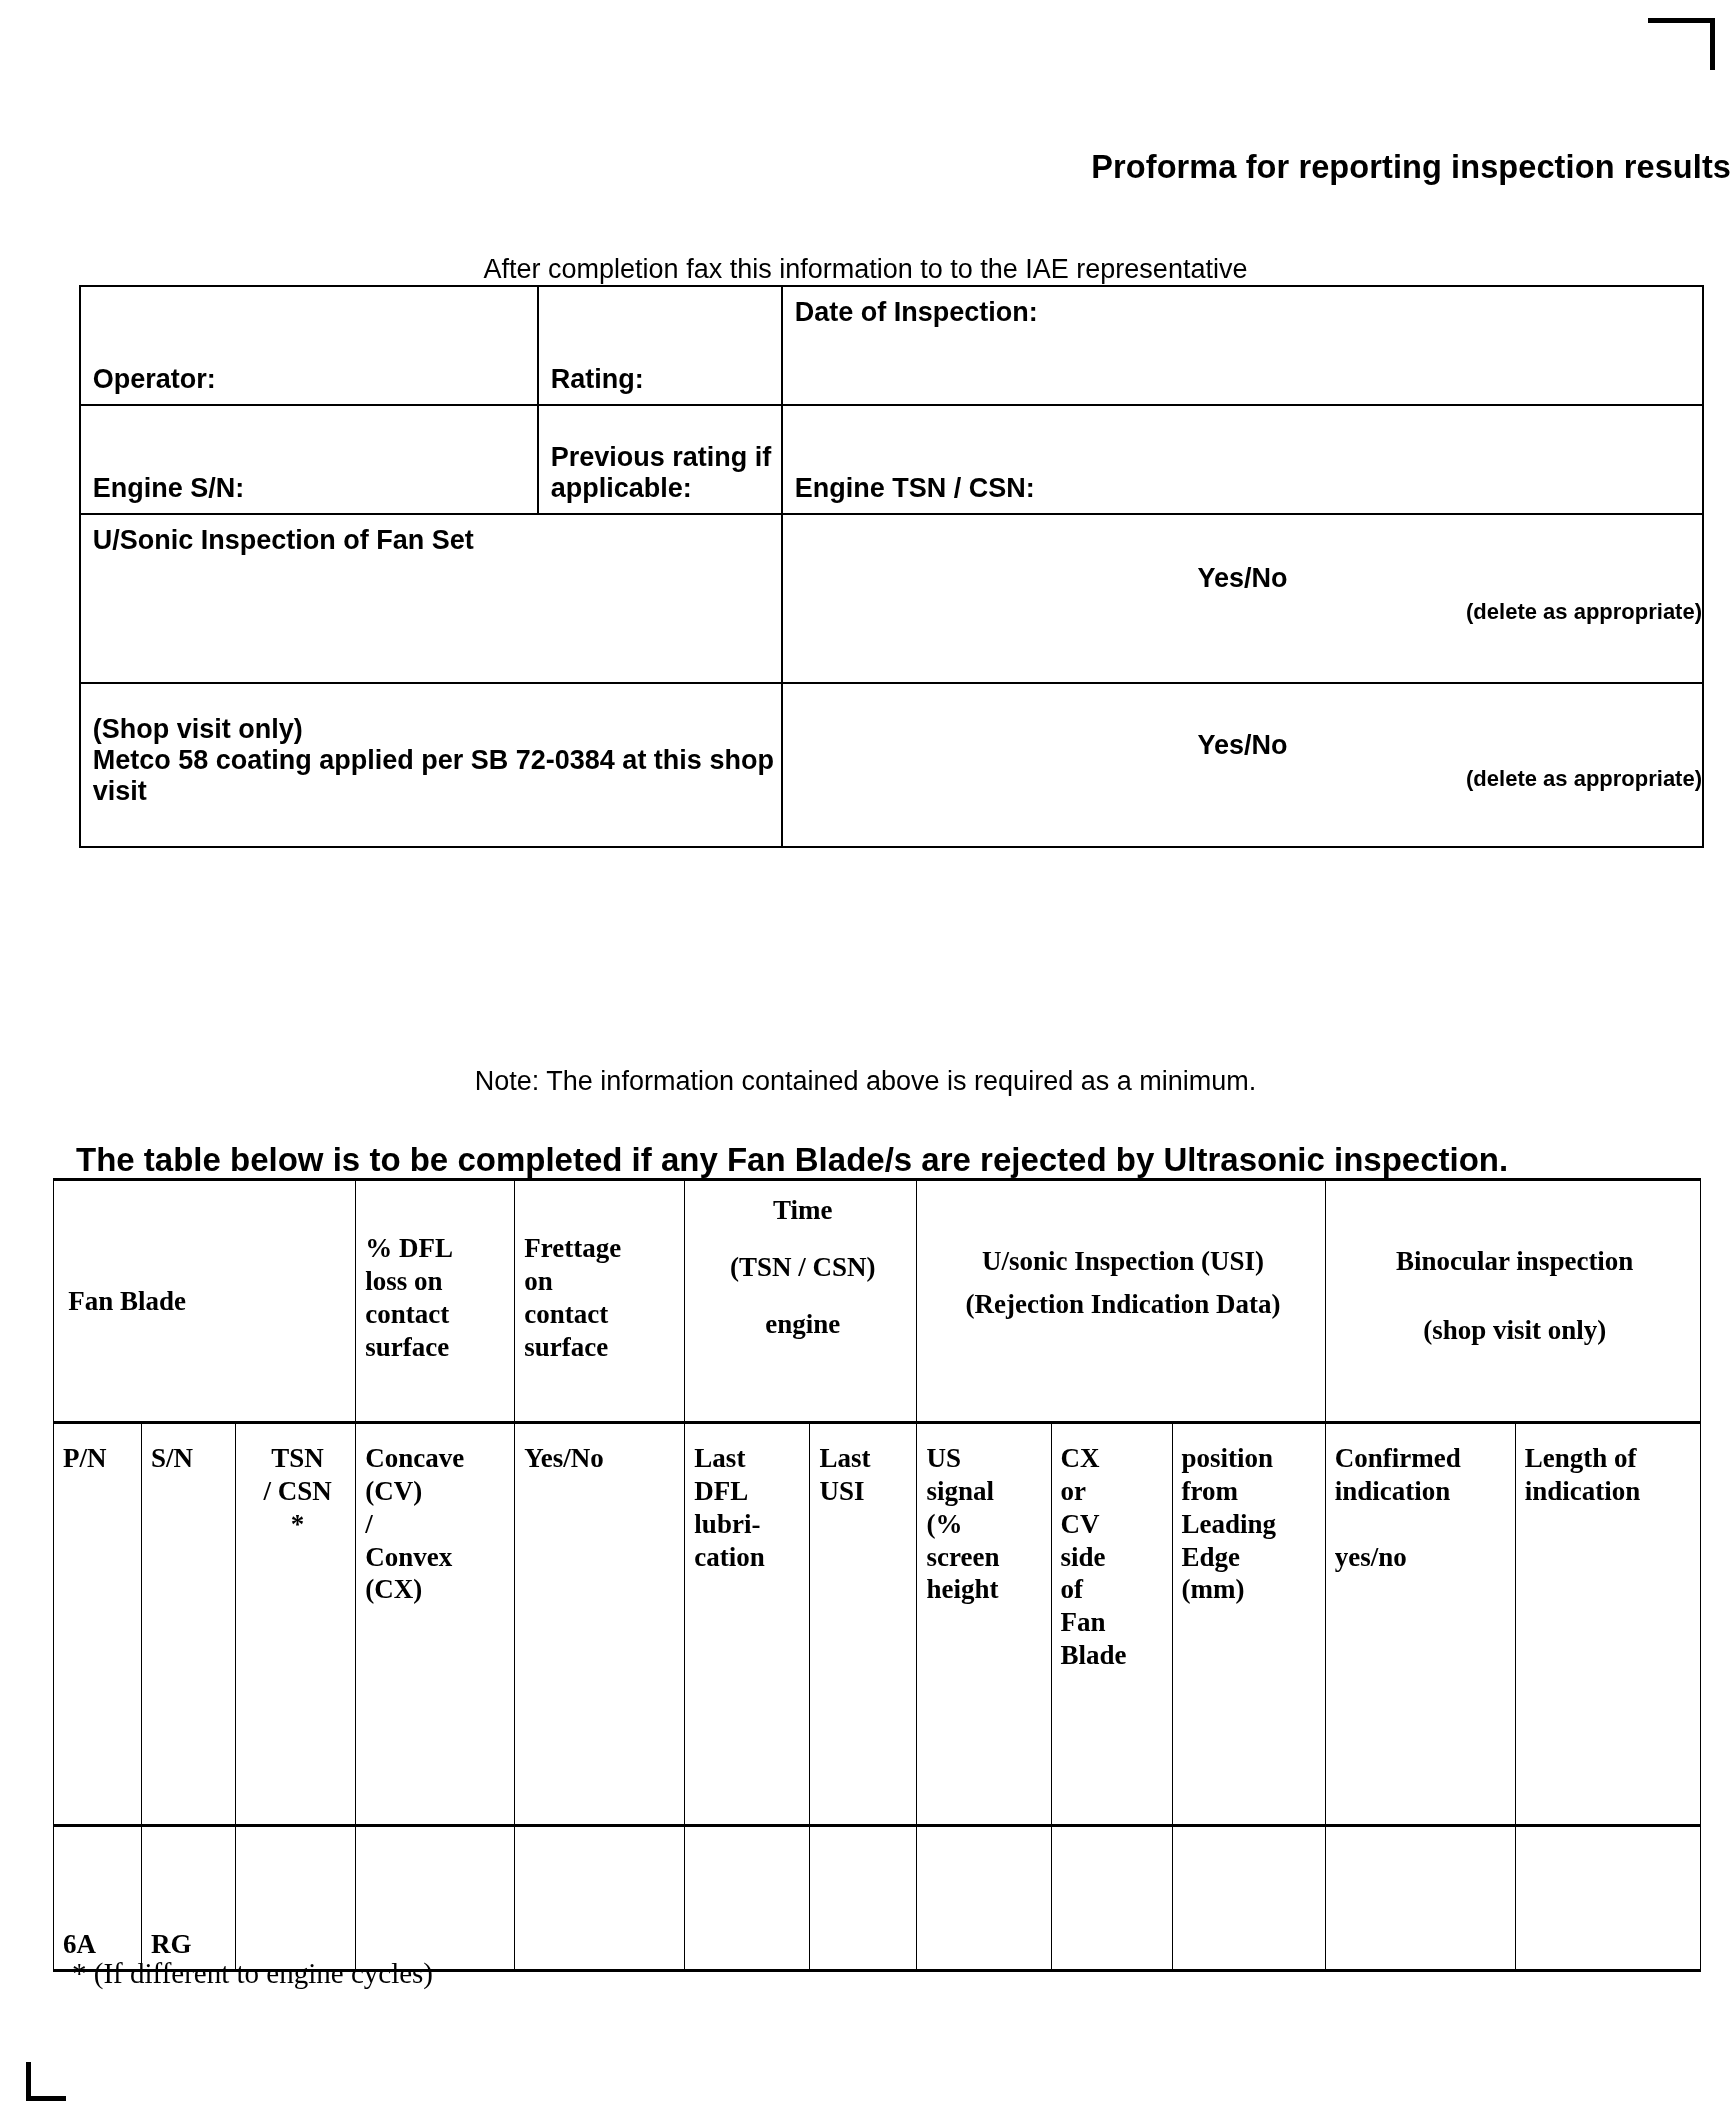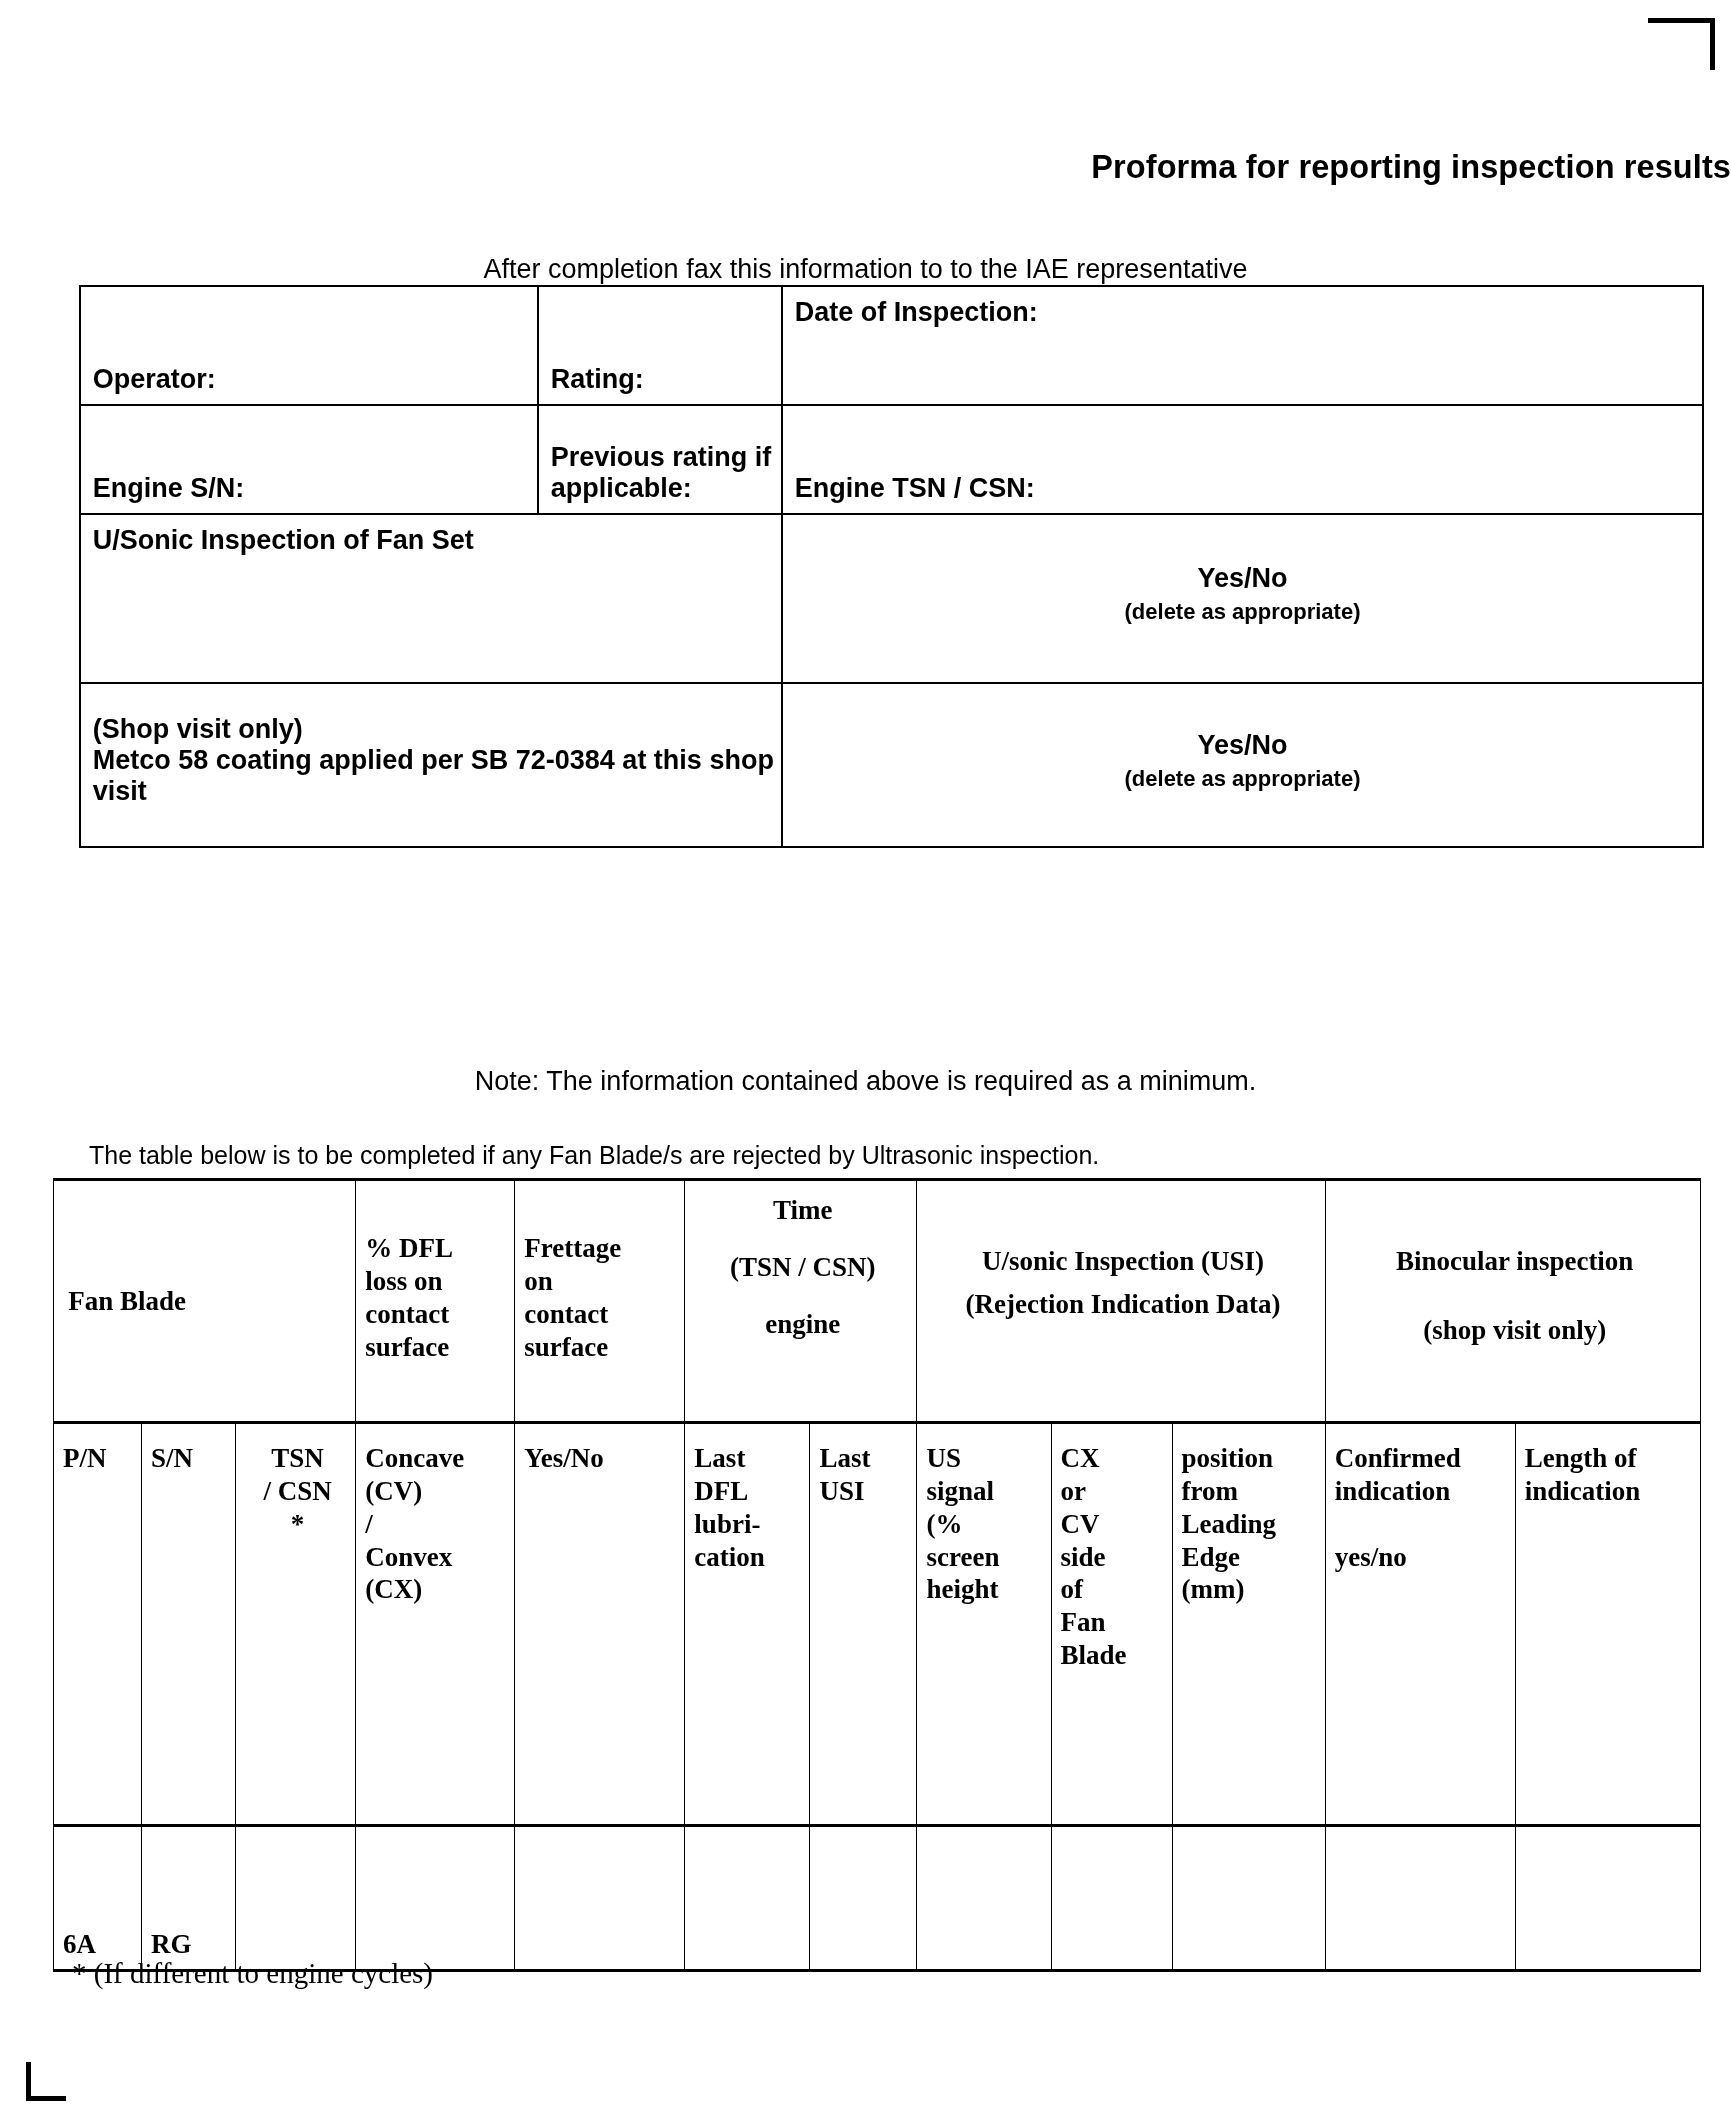--- a/index.html
+++ b/index.html
@@ -23,39 +23,39 @@
   }
   .fax-line{
     position:absolute;top:254px;left:0;width:1731px;text-align:center;
     font-family:"Liberation Sans", sans-serif;font-size:27px;
   }
   .note-line{
     position:absolute;top:1066px;left:0;width:1731px;text-align:center;
     font-family:"Liberation Sans", sans-serif;font-size:27px;
   }
   .table2-intro{
-    position:absolute;top:1141px;left:89px;
-    font-family:"Liberation Sans", sans-serif;font-weight:normal;font-size:25px;
+    position:absolute;top:1141px;left:76px;
+    font-family:"Liberation Sans", sans-serif;font-weight:bold;font-size:33px;
   }
   .footnote{
     position:absolute;top:1957px;left:72px;
     font-family:"Liberation Serif", serif;font-size:29px;
   }
 
   
   .t1{
     position:absolute;left:79px;top:285px;width:1623px;
     border-collapse:collapse;table-layout:fixed;
     font-family:"Liberation Sans", sans-serif;font-weight:bold;font-size:27px;
   }
   .t1 td{border:2px solid #000;vertical-align:bottom;padding:0 0 9px 11.7px;}
   .t1 .tall{height:98px;}
   .t1 .cell-mid{vertical-align:middle;}
   .t1 .ctr{text-align:center;padding-left:0;}
-  .t1 .sub{font-size:22px;display:block;margin-top:5.2px;}
+  .t1 .sub{font-size:22px;display:block;margin-top:5.2px;text-align:right;}
   .t1 .yn{display:block;font-size:27px;}
   .t1 .topalign{vertical-align:top;padding-top:10.4px;}
 
   
   .t2{
     position:absolute;left:53px;top:1178px;width:1648px;
     border-collapse:collapse;table-layout:fixed;
     font-family:"Liberation Serif", serif;font-size:27px;
   }
   .t2 td{border:1.3px solid #000;vertical-align:top;padding:6.5px 5.2px 5.2px 9px;font-weight:bold;}

